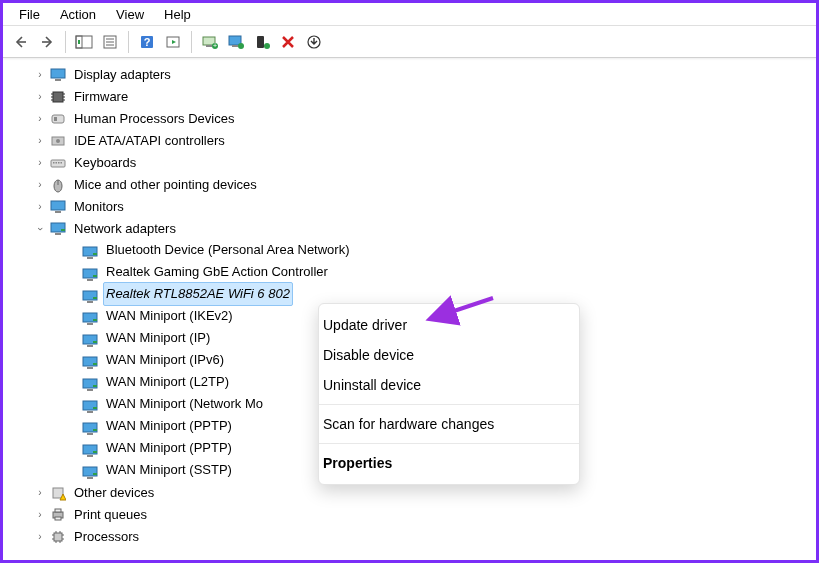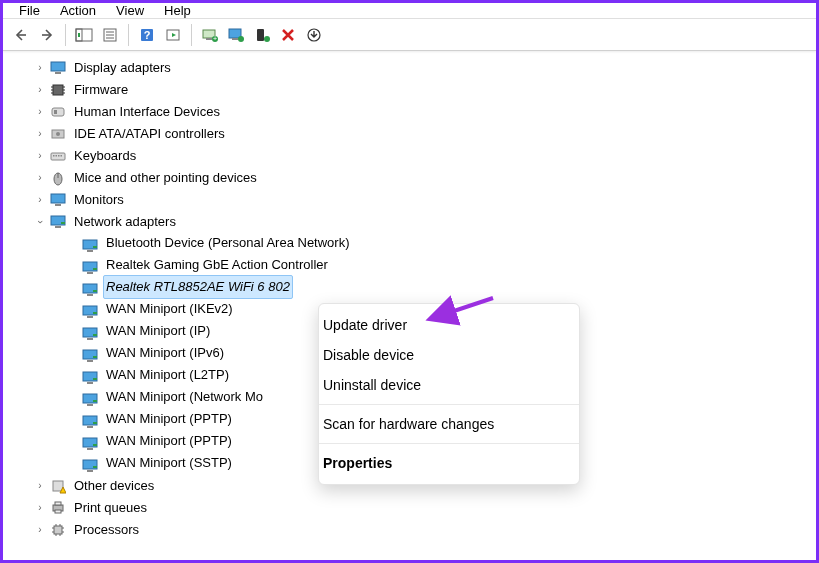--- a/index.html
+++ b/index.html
@@ -12,21 +12,21 @@
     width: 819px;
     height: 563px;
     border: 3px solid #7b2ff7;
     overflow: hidden;
     position: relative;
   }
   
   .menubar {
     display: flex;
     align-items: center;
-    height: 16px;
+    height: 23px;
     padding: 0 6px;
     border-bottom: 1px solid #e0e0e0;
     text-align: right;
   }
   .menubar span {
     padding: 2px 10px;
     cursor: default;
   }
   
   .toolbar {
@@ -223,21 +223,21 @@
   </div>
 
   <div class="node depth1">
     <span class="chev">›</span>
     <span class="ico">
         <svg width="16" height="16" viewBox="0 0 16 16">
           <rect x="2" y="4" width="12" height="8" fill="#ddd" stroke="#888" rx="2"></rect>
           <rect x="4" y="6" width="3" height="4" fill="#888"></rect>
         </svg>
       </span>
-    <span class="label">Human Interface Devices</span>
+    <span class="label">Human Processors Devices</span>
   </div>
 
   <div class="node depth1">
     <span class="chev">›</span>
     <span class="ico">
         <svg width="16" height="16" viewBox="0 0 16 16">
           <rect x="2" y="4" width="12" height="8" fill="#ccc" stroke="#888"></rect>
           <circle cx="8" cy="8" r="2" fill="#888"></circle>
         </svg>
       </span>

